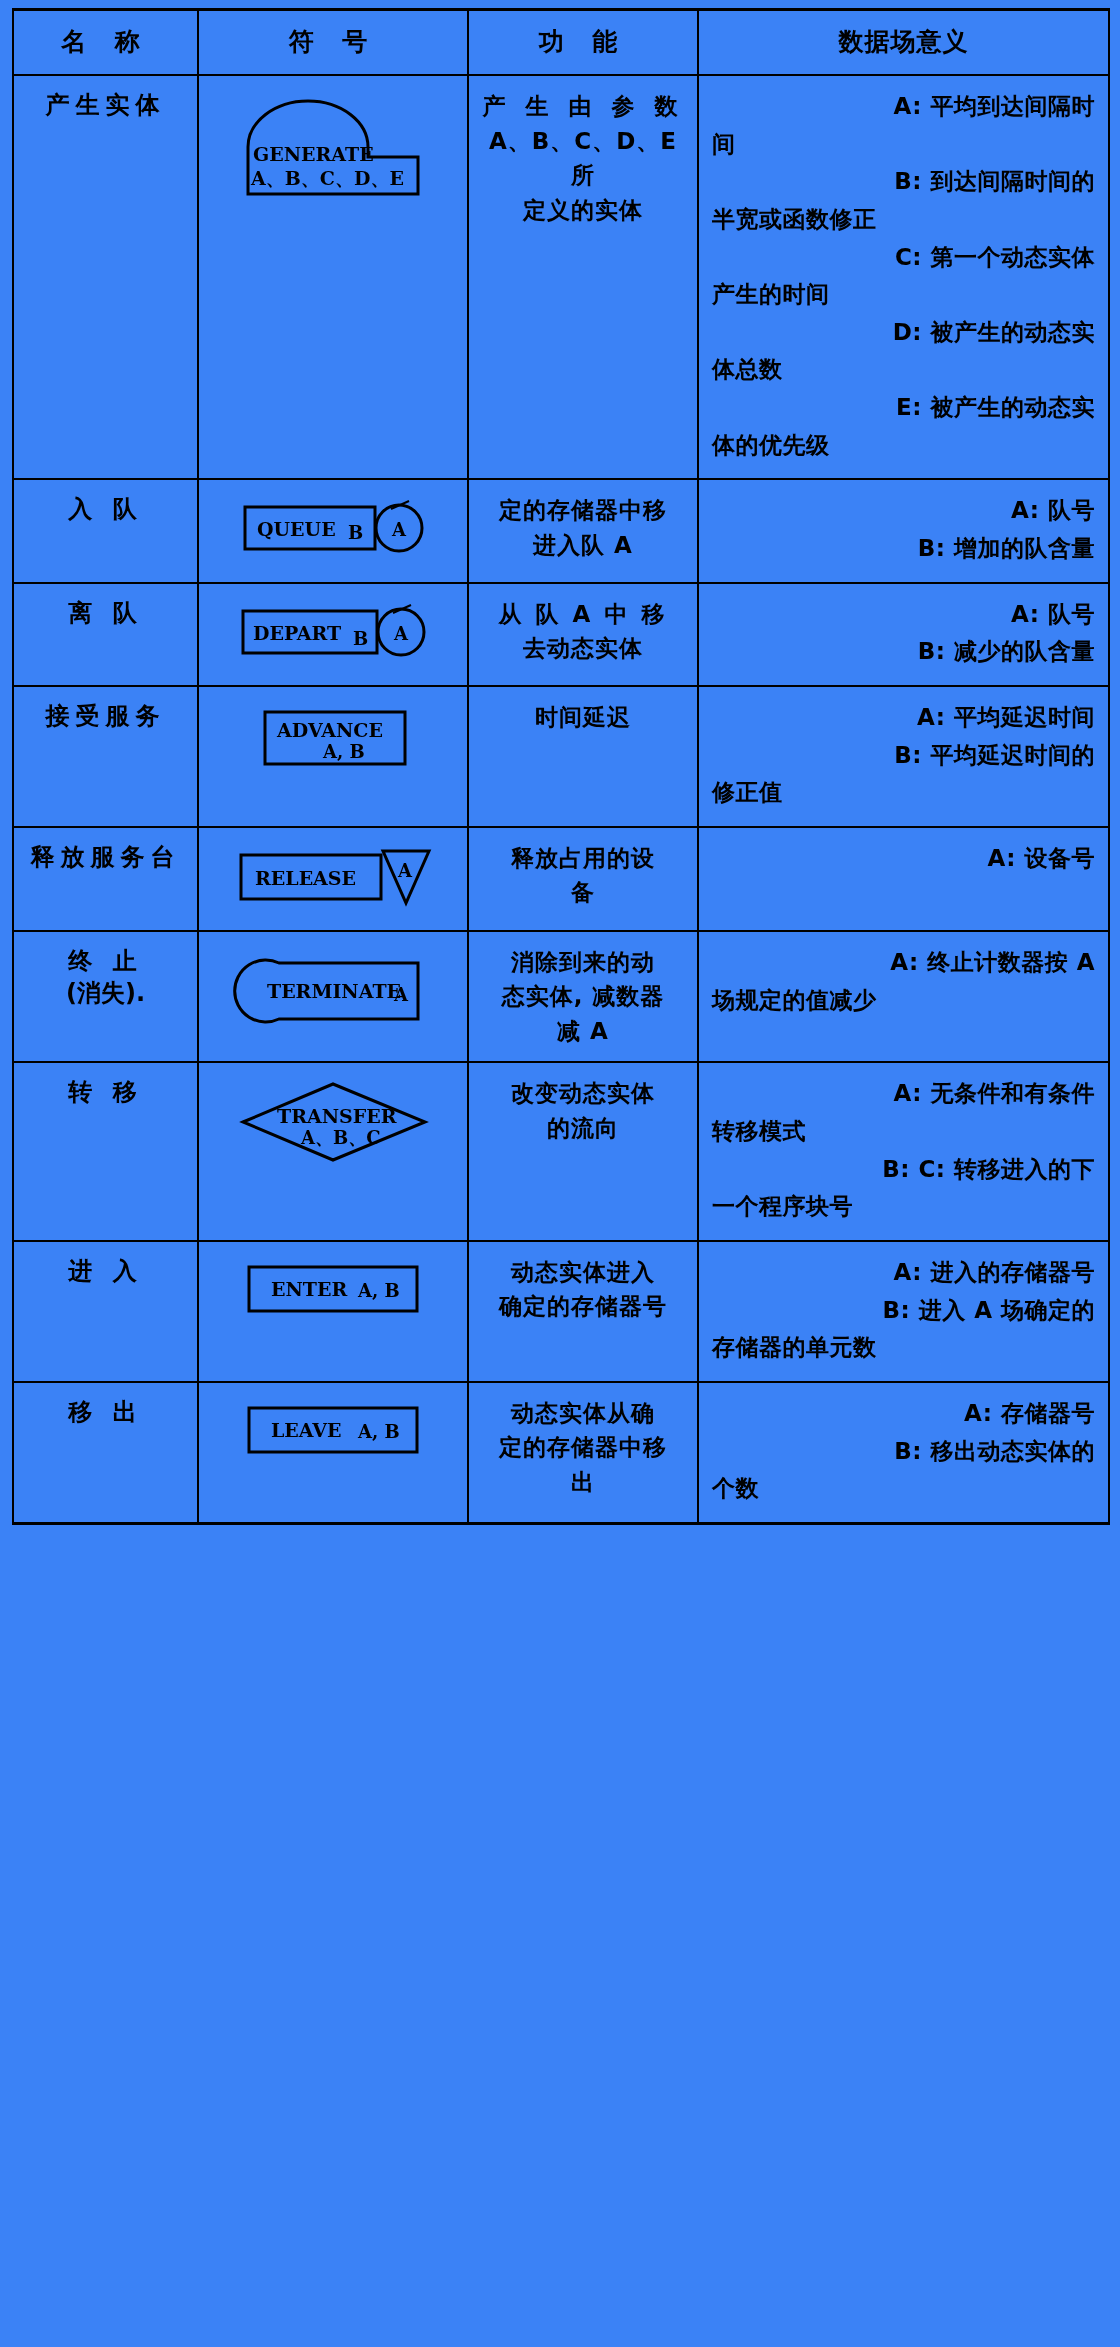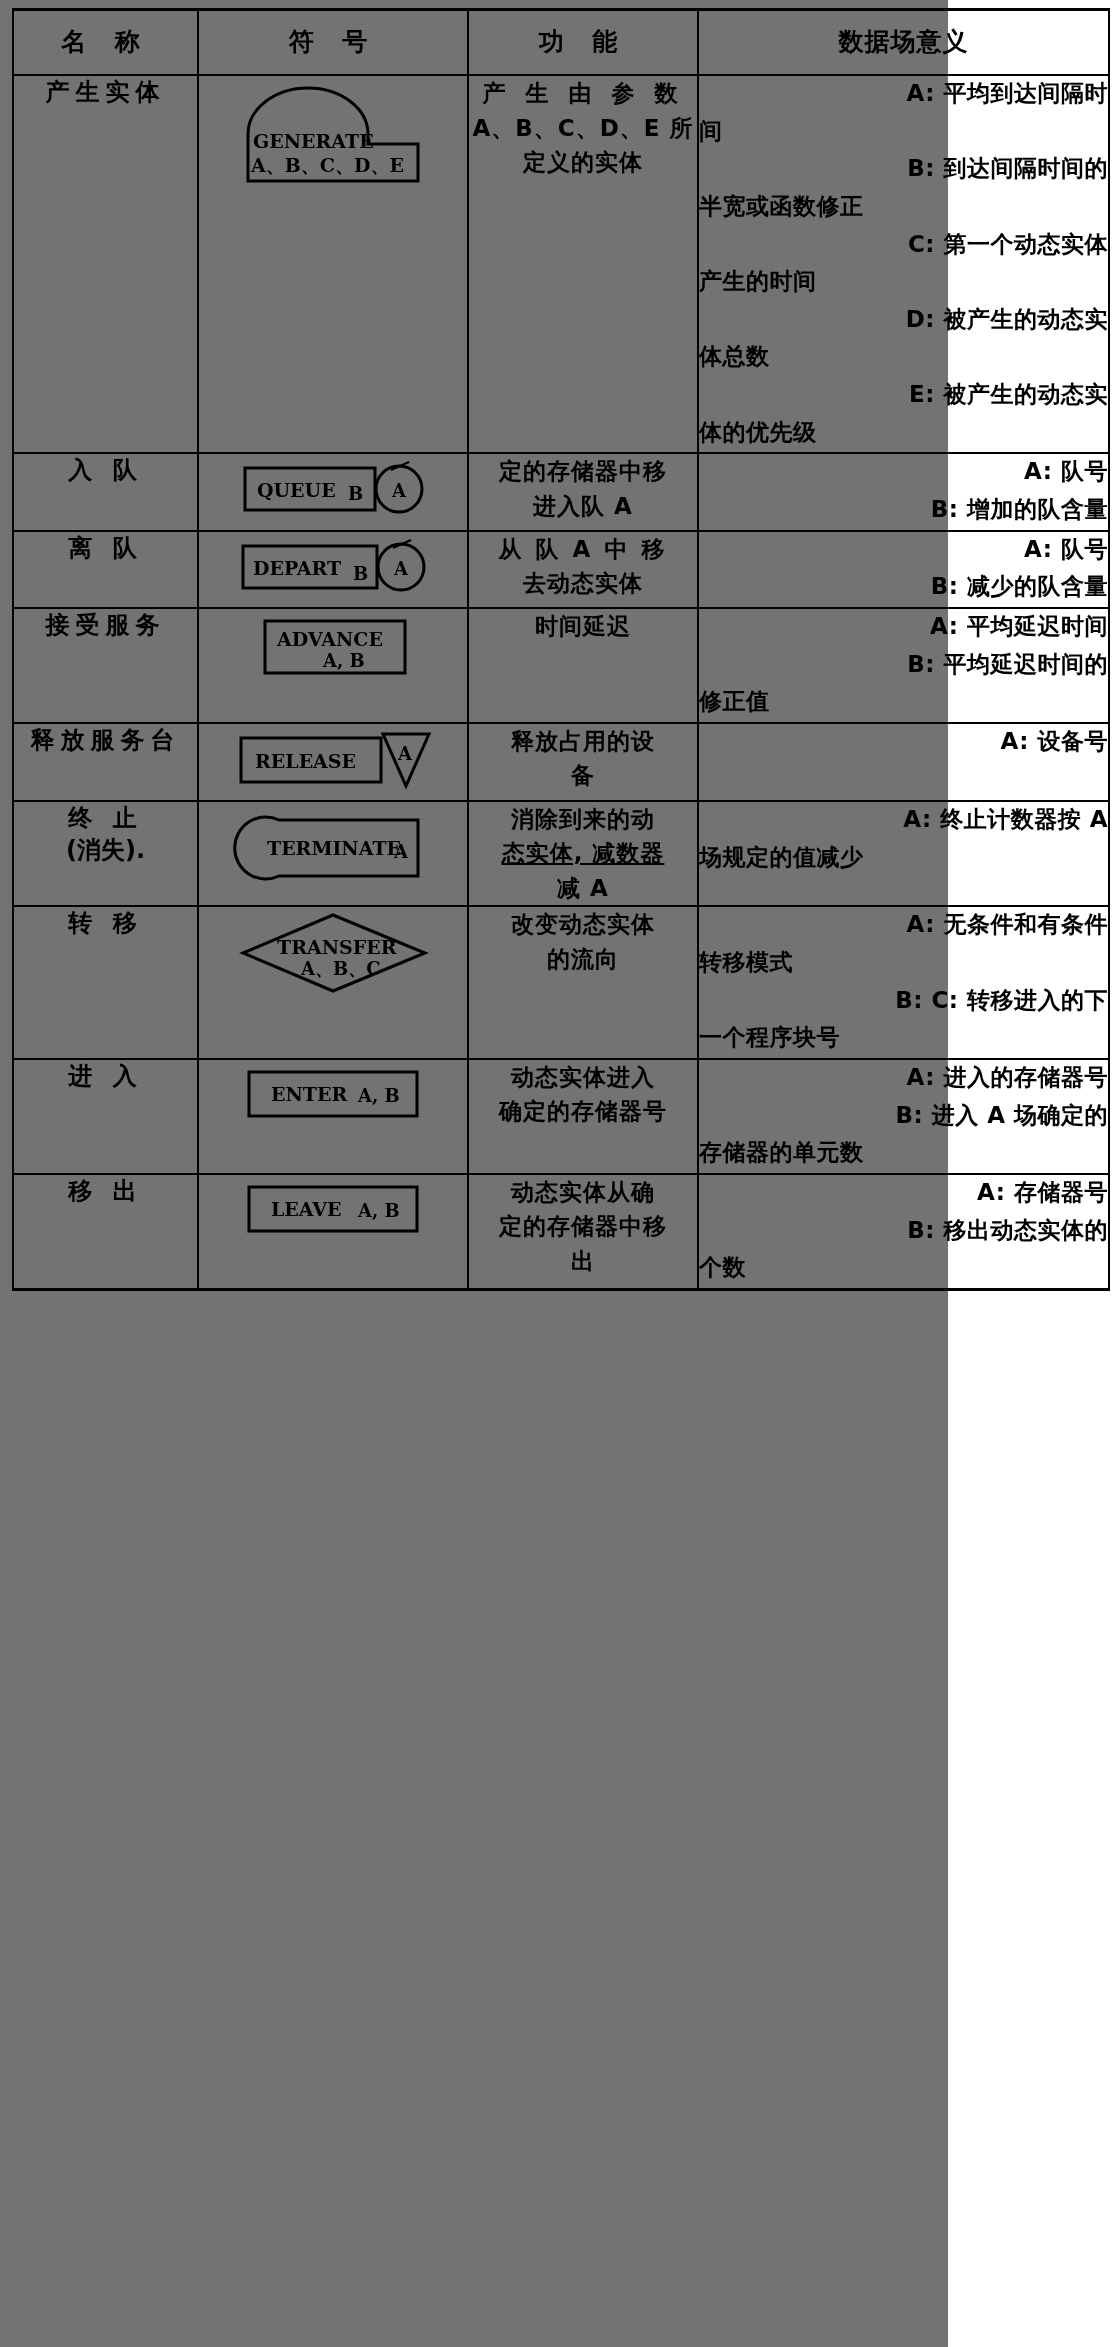--- a/index.html
+++ b/index.html
@@ -7,43 +7,43 @@
     padding: 0;
     background: #ffffff;
   }
   body {
     width: 1120px;
     font-family: "DejaVu Sans", "Liberation Sans", sans-serif;
     color: #000;
   }
   .sheet {
     position: relative;
-    width: 948px;
+    width: 1120px;
     min-height: 2347px;
-    background: #737373;
+    background: #3b82f6;
     box-sizing: border-box;
     padding: 8px 12px 10px 12px;
   }
   table.gpss {
     border-collapse: collapse;
     width: 1096px;
     table-layout: fixed;
     border-top: 3px solid #000;
     border-bottom: 3px solid #000;
   }
   table.gpss col.c-name  { width: 185px; }
   table.gpss col.c-sym   { width: 270px; }
   table.gpss col.c-func  { width: 230px; }
   table.gpss col.c-mean  { width: 411px; }
 
   table.gpss td, table.gpss th {
     border-left: 2px solid #000;
     border-right: 2px solid #000;
     vertical-align: top;
-    padding: 0;
+    padding: 13px;
   }
   table.gpss tr.head th {
     border-bottom: 2px solid #000;
     padding: 14px 0 16px 0;
     font-weight: bold;
     font-size: 25px;
     text-align: center;
     letter-spacing: 10px;
   }
   table.gpss tr.head th.no-space { letter-spacing: 1px; }
@@ -243,21 +243,21 @@
           <div class="symwrap">
             <svg width="240" height="86" viewBox="0 0 240 86">
               <path d="M66 18 A31 31 0 1 0 66 74 L205 74 L205 18 Z" fill="none" stroke="#000" stroke-width="3"></path>
               <text x="54" y="53" font-size="19">TERMINATE</text>
               <text x="181" y="56" font-size="18">A</text>
             </svg>
           </div>
         </td>
         <td class="cell-func">
           <p style="margin:0;">消除到来的动</p>
-          <p style="margin:0;text-decoration:underline;">态实体, 减数器</p>
+          <p style="margin:0;">态实体, 减数器</p>
           <p style="margin:0;">减 A</p>
         </td>
         <td class="cell-mean">
           <p class="ind">A: 终止计数器按 A</p>
           <p>场规定的值减少</p>
         </td>
       </tr>
 
       <tr class="row">
         <td class="cell-name">转 移</td>

